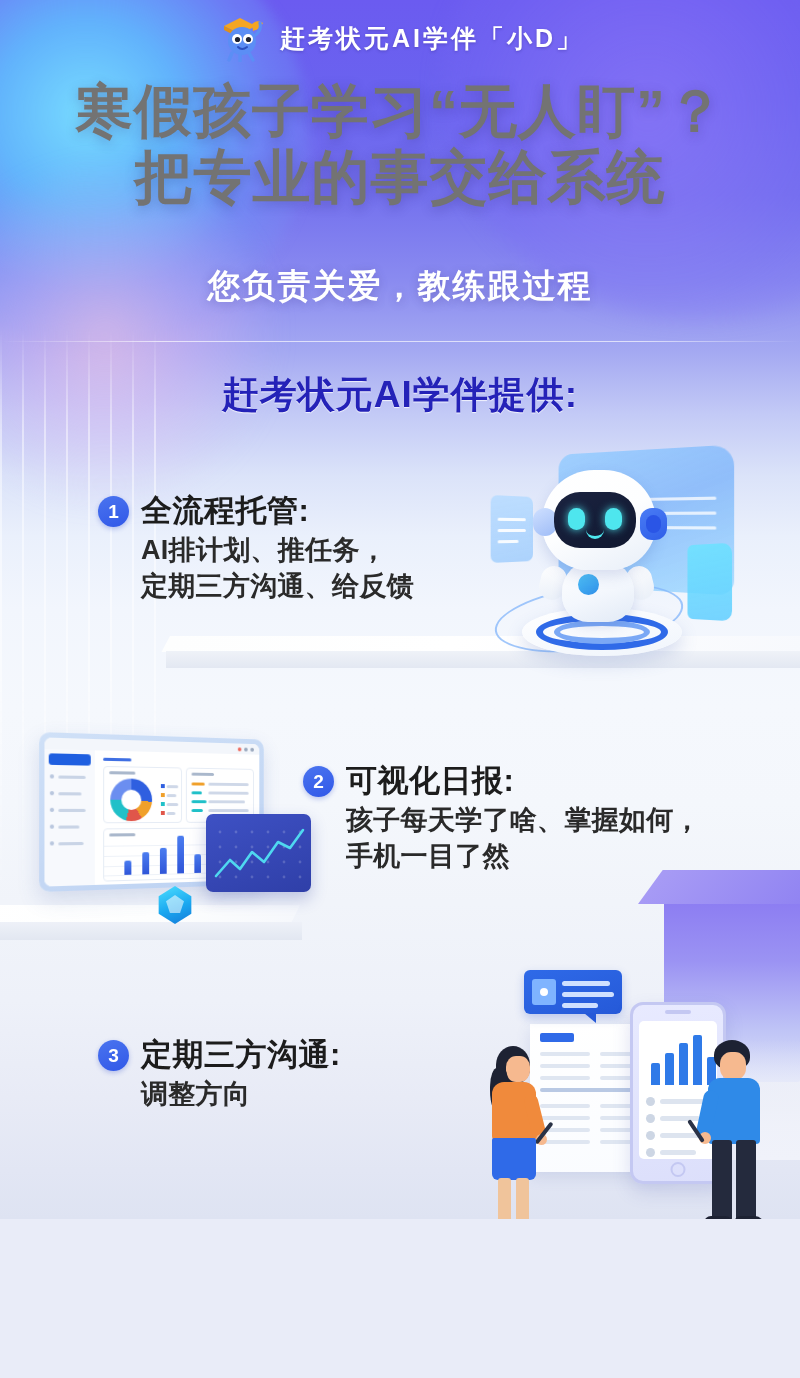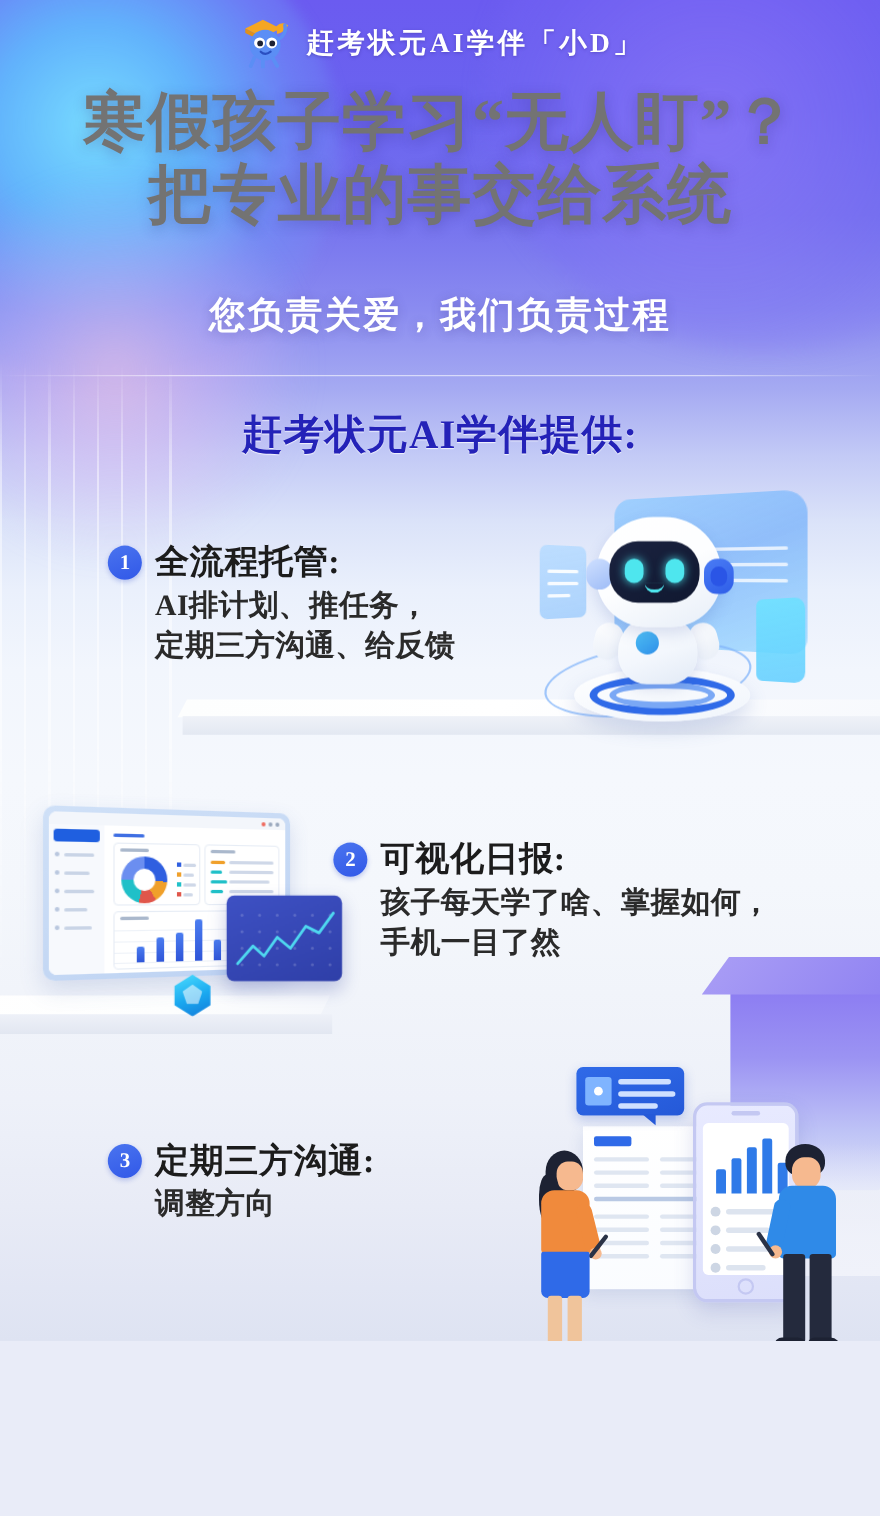--- a/index.html
+++ b/index.html
@@ -2,21 +2,21 @@
 <html><head>
 <meta charset="utf-8">
 <style>
   * { margin:0; padding:0; box-sizing:border-box; }
   html,body { width:800px; height:1378px; }
   body {
     font-family:"Liberation Sans","DejaVu Sans",sans-serif;
     position:relative; overflow:hidden;
     background:#e9ecf8;
   }
-  .poster { position:absolute; inset:0; width:800px; height:1219px; overflow:hidden;font-family:Liberation Serif, serif; }
+  .poster { position:absolute; inset:0; width:800px; height:1219px; overflow:hidden; }
 
   
   .bg-base {
     position:absolute; inset:0;
     background:
       linear-gradient(180deg,
         #6b5bf0 0%,
         #6a63ef 8%,
         #7471ee 16%,
         #8a8bf0 23%,
@@ -404,21 +404,21 @@
         <path d="M16 39 L13 46 M24 41 L24 47 M33 39 L37 46" stroke="#5b8ef5" stroke-width="3.4" stroke-linecap="round"></path>
       </svg>
     </div>
     <div class="logo-text">赶考状元AI学伴「小D」</div>
   </div>
 
   <div class="headline">
     <div class="hl-line">寒假孩子学习“无人盯”？</div>
     <div class="hl-line">把专业的事交给系统</div>
   </div>
-  <div class="subtitle">您负责关爱，我们负责过程</div>
+  <div class="subtitle">您负责关爱，教练跟过程</div>
   <div class="section-header">赶考状元AI学伴提供:</div>
 
   <div class="feature feat1">
     <div class="f-head">
       <div class="badge">1</div>
       <div class="f-title">全流程托管:</div>
     </div>
     <div class="f-body">
       <div>AI排计划、推任务，</div>
       <div>定期三方沟通、给反馈</div>

